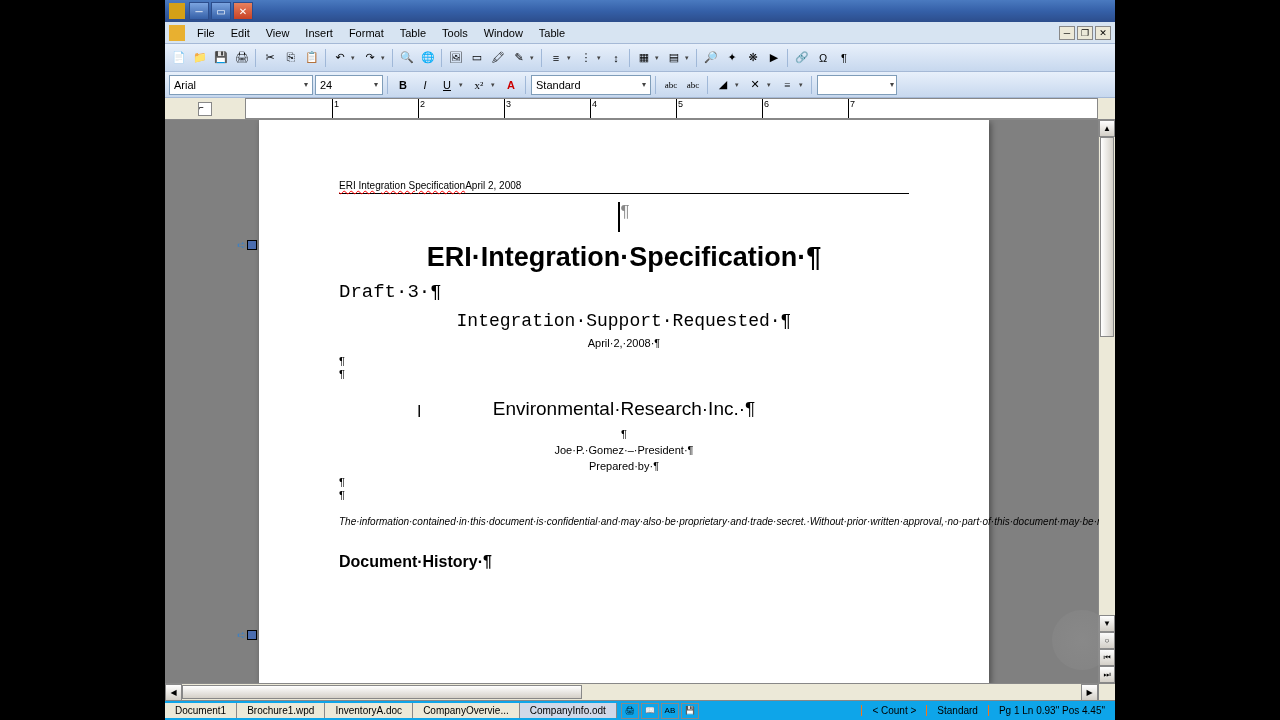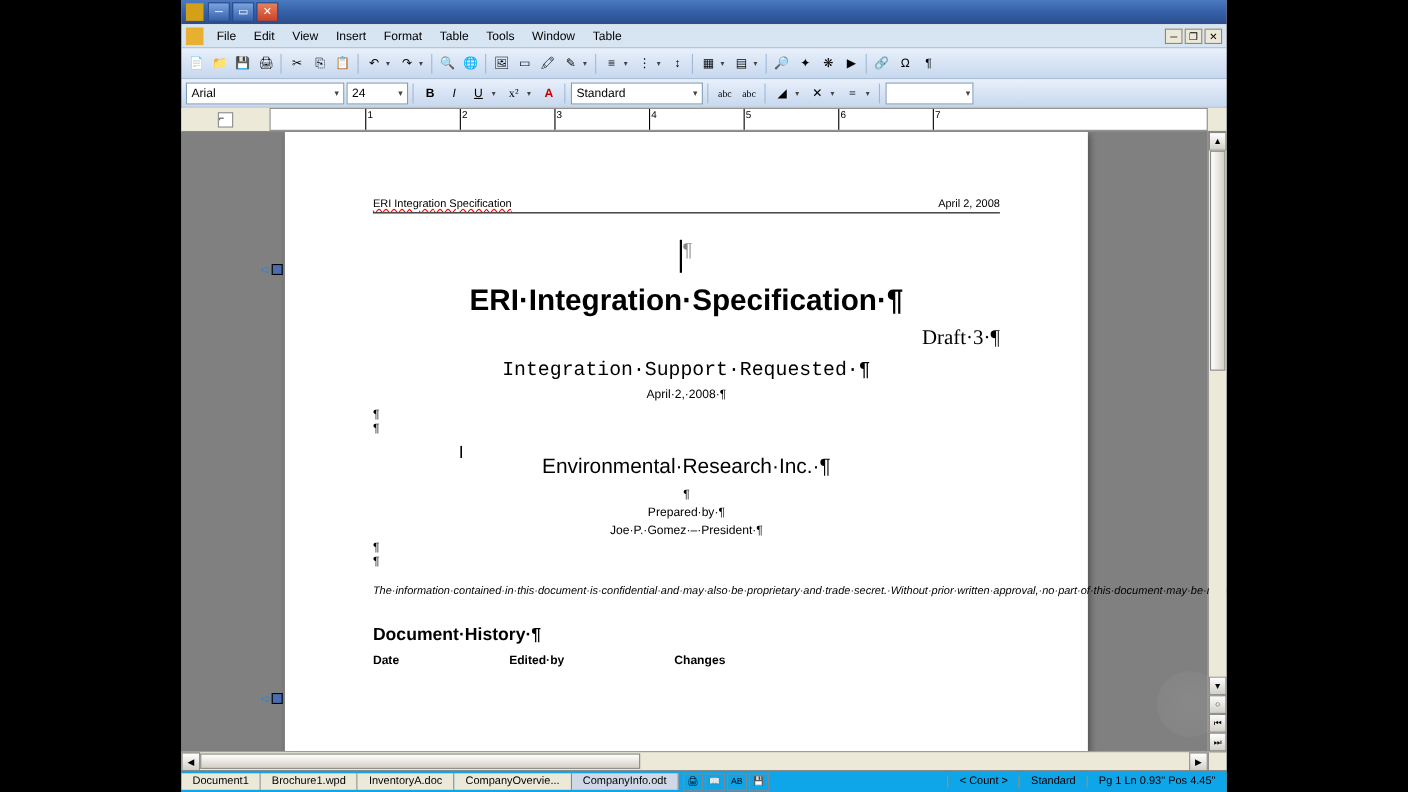--- a/index.html
+++ b/index.html
@@ -15,43 +15,43 @@
 .app-icon{width:16px;height:16px;background:#e8b030;margin-right:4px}
 .menu-item{padding:2px 8px;cursor:pointer;color:#000}
 .doc-controls{margin-left:auto;display:flex;gap:2px}
 .doc-ctrl{width:16px;height:14px;border:1px solid #888;background:#ece9d8;font-size:9px;display:flex;align-items:center;justify-content:center;cursor:pointer}
 .toolbar{height:28px;background:linear-gradient(180deg,#e8f0fb 0%,#c7d8ee 100%);display:flex;align-items:center;padding:2px 4px;border-bottom:1px solid #a5b9d6;gap:1px}
 .tb-btn{width:20px;height:20px;border:1px solid transparent;display:flex;align-items:center;justify-content:center;cursor:pointer;font-size:11px}
 .tb-sep{width:2px;height:18px;border-left:1px solid #a0b8d8;margin:0 2px}
 .tb-drop{width:8px;font-size:7px;color:#444;cursor:pointer}
 .fmt-toolbar{height:26px;background:linear-gradient(180deg,#e8f0fb 0%,#c7d8ee 100%);display:flex;align-items:center;padding:2px 4px;border-bottom:1px solid #a5b9d6;gap:2px}
 .font-select{width:144px;height:20px;background:#fff;border:1px solid #7f9db9;padding:0 4px;display:flex;align-items:center;justify-content:space-between;cursor:pointer}
-.size-select{width:56px;height:20px;background:#fff;border:1px solid #7f9db9;padding:0 4px;display:flex;align-items:center;justify-content:space-between;cursor:pointer}
+.size-select{width:68px;height:20px;background:#fff;border:1px solid #7f9db9;padding:0 4px;display:flex;align-items:center;justify-content:space-between;cursor:pointer}
 .style-select{width:120px;height:20px;background:#fff;border:1px solid #7f9db9;padding:0 4px;display:flex;align-items:center;justify-content:space-between;cursor:pointer}
 .empty-select{width:80px;height:20px;background:#fff;border:1px solid #7f9db9;cursor:pointer;display:flex;align-items:center;justify-content:flex-end;padding:0 2px}
 .fmt-btn{width:20px;height:20px;border:1px solid transparent;display:flex;align-items:center;justify-content:center;cursor:pointer;font-family:'Times New Roman',serif}
 .ruler-area{height:22px;background:#ece9d8;display:flex;border-bottom:1px solid #888}
 .ruler-corner{width:80px;background:#ece9d8;display:flex;align-items:center;justify-content:center}
 .ruler-tab-btn{width:14px;height:14px;border:1px solid #888;background:#fff;font-size:8px}
 .ruler{flex:1;background:#fff;position:relative;border:1px solid #888}
 .ruler-mark{position:absolute;top:0;bottom:0;border-left:1px solid #000;font-size:9px;padding-left:1px}
 .content-area{flex:1;display:flex;background:#808080;overflow:hidden}
 .left-margin{width:94px;background:#808080;position:relative}
 .margin-marker{position:absolute;right:2px;display:flex;align-items:center}
 .margin-arrow{color:#4080c0;font-size:12px}
 .margin-box{width:10px;height:10px;background:#4a6db0;border:1px solid #000}
 .page{width:730px;background:#fff;box-shadow:2px 2px 6px rgba(0,0,0,0.4);position:relative;padding:60px 80px 20px 80px}
-.page-header{display:flex;justify-content:space-between;border-bottom:1px solid #000;padding-bottom:2px;margin-bottom:24px;font-family:Arial}
+.page-header{display:flex;border-bottom:1px solid #000;padding-bottom:2px;margin-bottom:8px;font-family:Arial}
 .page-header-left{font-size:10px;text-decoration:underline;text-decoration-color:red;text-decoration-style:wavy}
 .page-header-right{font-size:10px}
 .cursor-line{text-align:center;height:34px;position:relative}
 .cursor-mark{display:inline-block;border-left:2px solid #000;height:30px;vertical-align:top}
 .pilcrow{font-size:17px;color:#888}
 .doc-title{font-size:27px;font-weight:bold;text-align:center;margin:6px 0;font-family:Arial}
-.doc-subtitle{font-size:19px;text-align:right;margin:8px 0;font-family:Liberation Serif, serif}
+.doc-subtitle{font-size:19px;text-align:left;margin:8px 0;font-family:Liberation Mono, monospace}
 .doc-subtitle2{font-size:18px;text-align:center;margin:6px 0;font-family:Liberation Mono, monospace}
 .doc-date{font-size:11px;text-align:center;margin:6px 0;font-family:Liberation Sans, sans-serif}
 .doc-para{font-size:11px;margin:1px 0;font-family:Arial}
 .doc-company{font-size:19px;text-align:center;margin:18px 0 8px;font-family:Arial}
 .doc-small{font-size:11px;text-align:center;margin:4px 0;font-family:Arial}
 .doc-legal{font-size:10px;font-style:italic;text-align:justify;line-height:1.35;margin-top:14px;font-family:Arial}
 .doc-history{font-size:16px;font-weight:bold;margin-top:24px;font-family:Arial}
 .doc-table-header{display:flex;gap:100px;font-size:11px;font-weight:bold;margin-top:8px;font-family:Arial}
 .text-cursor{position:absolute;left:158px;top:283px;width:1px;height:16px;color:#000;font-size:16px}
 .vscroll{width:17px;background:#ece9d8;border-left:1px solid #888;display:flex;flex-direction:column}
@@ -231,31 +231,26 @@
       <div class="cursor-line"><span class="cursor-mark"></span><span class="pilcrow">¶</span></div>
       <div class="doc-title">ERI·Integration·Specification·¶</div>
       <div class="doc-subtitle">Draft·3·¶</div>
       <div class="doc-subtitle2">Integration·Support·Requested·¶</div>
       <div class="doc-date">April·2,·2008·¶</div>
       <div class="doc-para">¶</div>
       <div class="doc-para">¶</div>
       <div class="text-cursor">I</div>
       <div class="doc-company">Environmental·Research·Inc.·¶</div>
       <div class="doc-small">¶</div>
+      <div class="doc-small">Joe·P.·Gomez·–·President·¶</div>
       <div class="doc-small">Prepared·by·¶</div>
-      <div class="doc-small">Joe·P.·Gomez·–·President·¶</div>
       <div class="doc-para">¶</div>
       <div class="doc-para">¶</div>
       <div class="doc-legal">The·information·contained·in·this·document·is·confidential·and·may·also·be·proprietary·and·trade·secret.·Without·prior·written·approval,·no·part·of·this·document·may·be·reproduced·or·transmitted·in·any·form·or·by·any·means,·including·but·not·limited·to·electronic,·mechanical,·photocopying·or·recording·or·stored·in·any·retrieval·system·of·whatever·nature.·Use·of·any·copyright·notice·does·not·imply·unrestricted·public·access·to·any·part·of·this·document.·Trademarks·are·acknowledged·as·the·property·of·their·rightful·owners.·¶</div>
       <div class="doc-history">Document·History·¶</div>
-      <div class="doc-table-header">
-        <span>Date</span>
-        <span>Edited·by</span>
-        <span>Changes</span>
-      </div>
     </div>
 
     <div style="flex:1"></div>
 
     <div class="vscroll">
       <div class="scroll-btn">▲</div>
       <div class="scroll-track">
           <div class="scroll-thumb"></div>
         </div>
       <div class="scroll-btn">▼</div>

